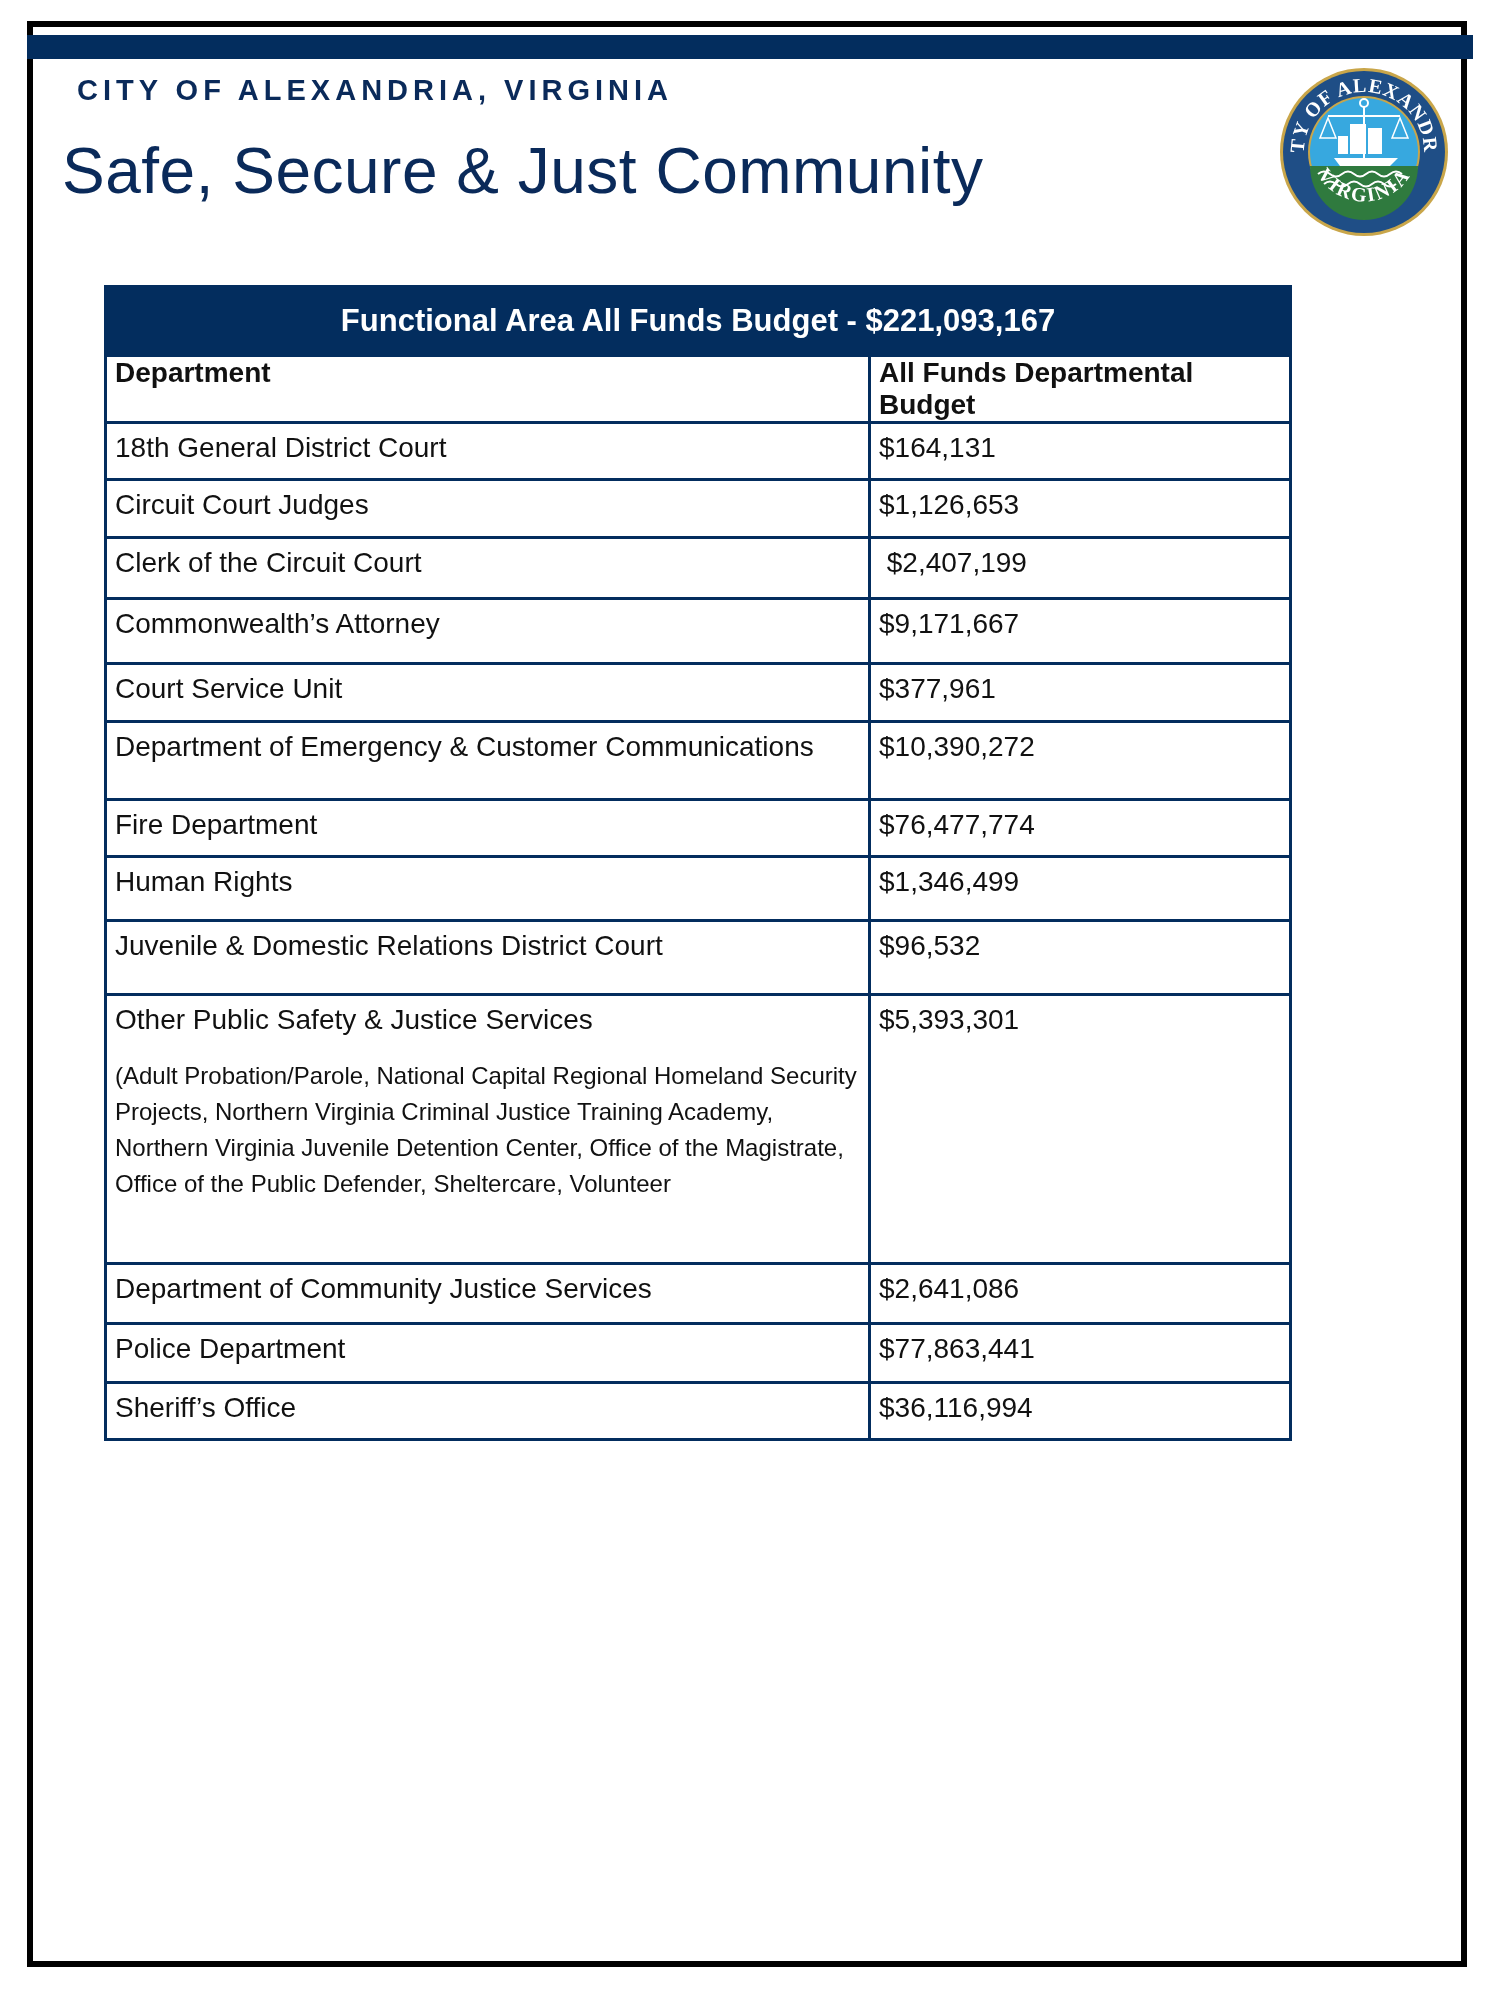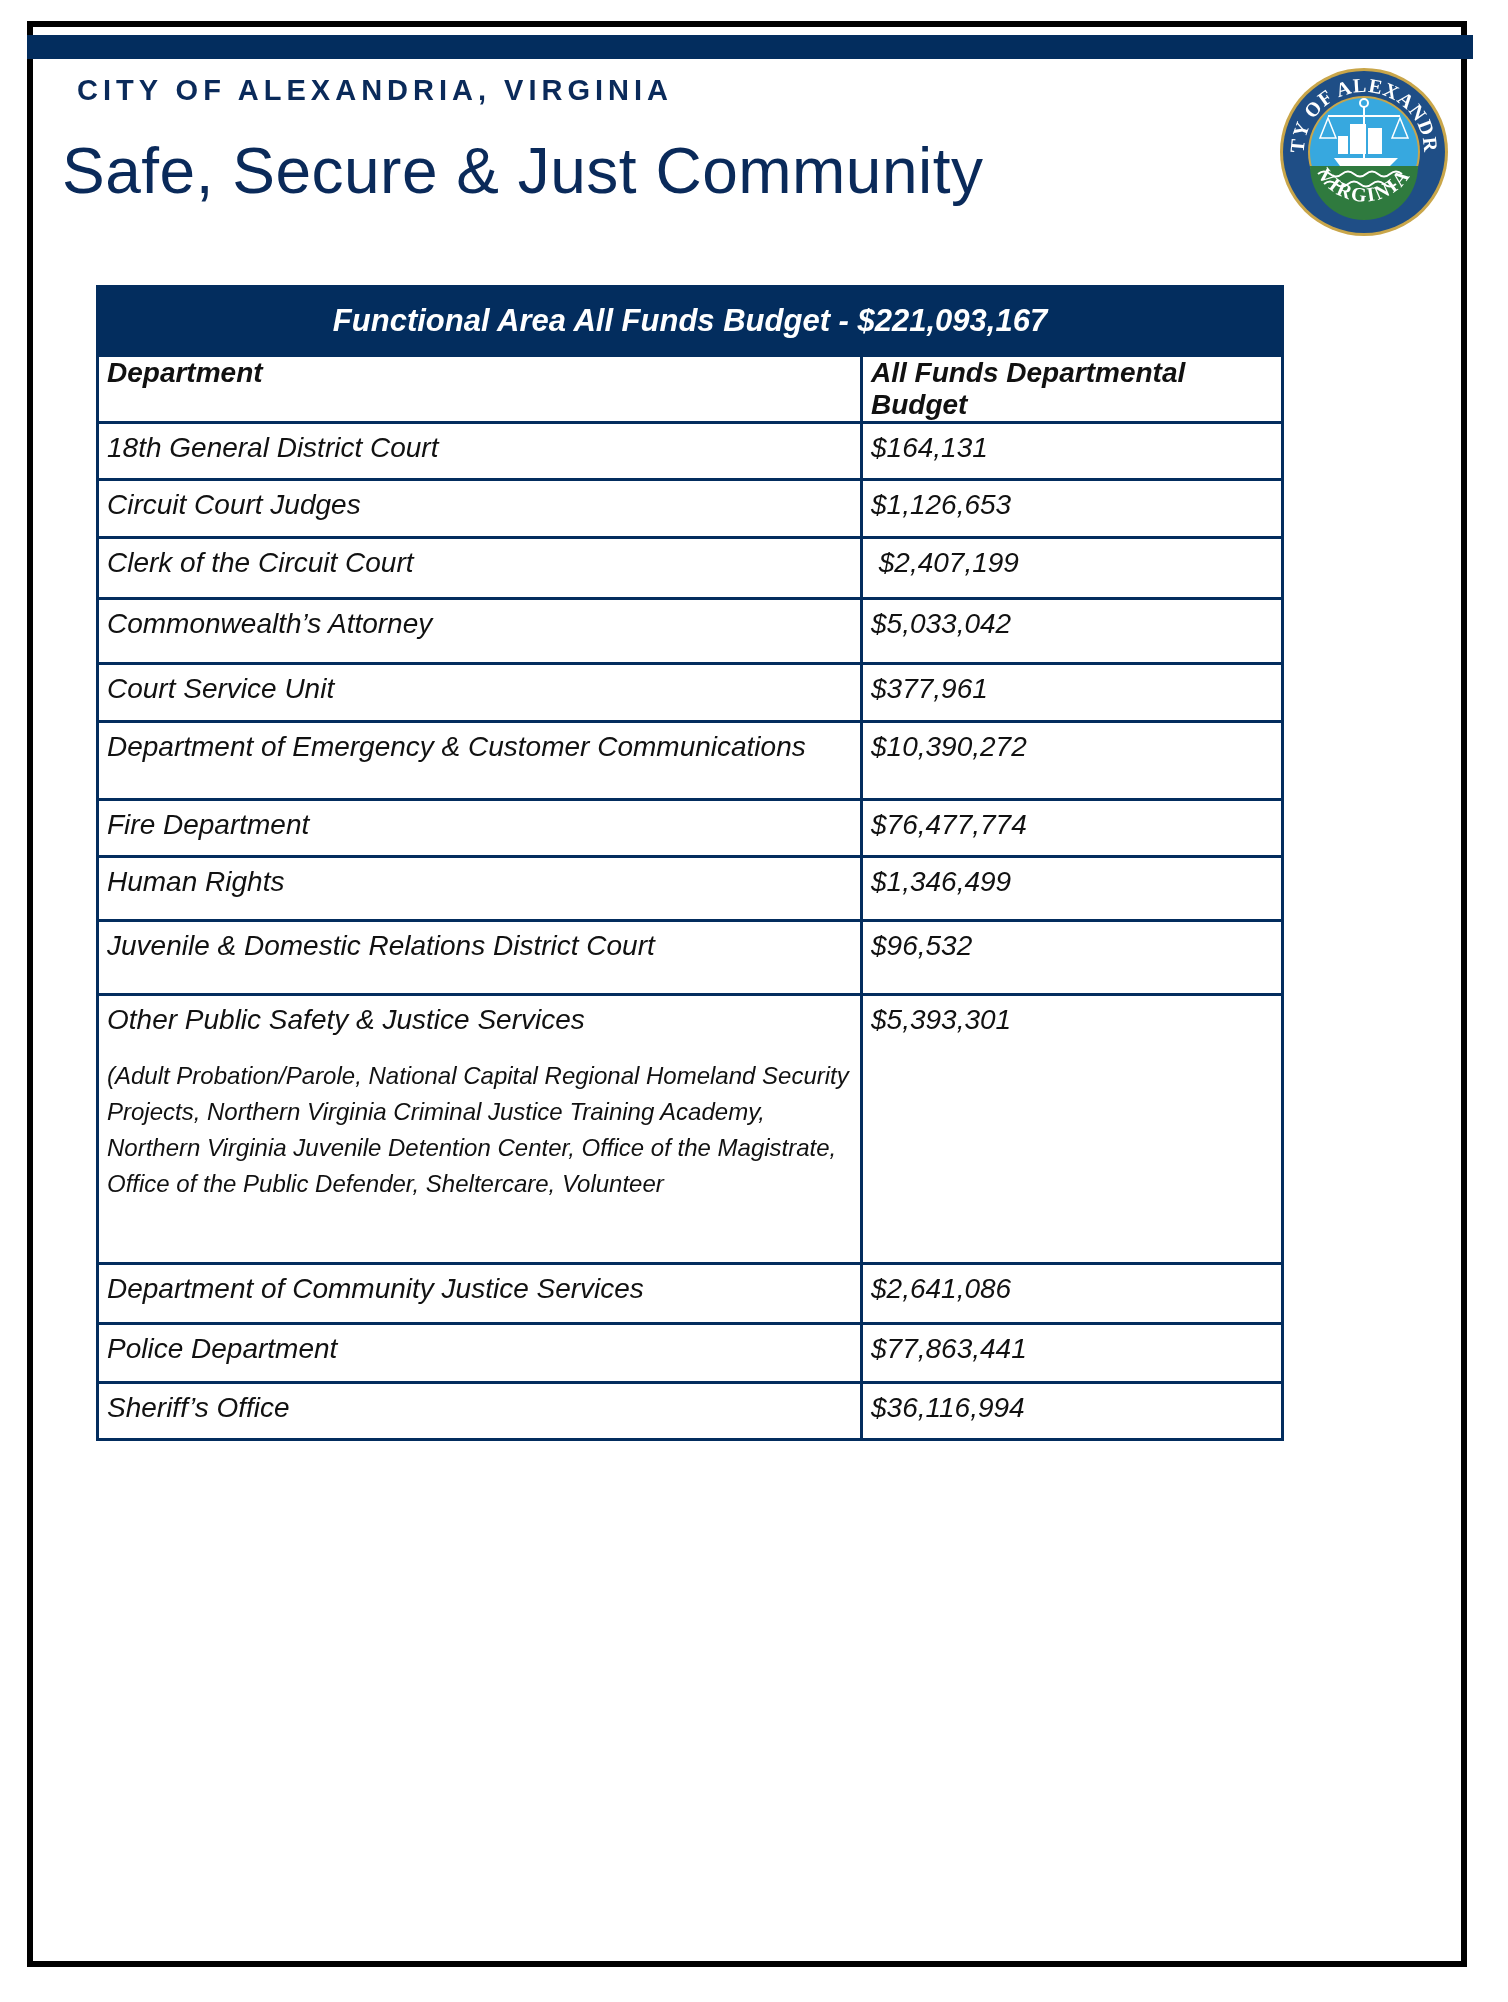--- a/index.html
+++ b/index.html
@@ -5,21 +5,21 @@
   html, body { margin:0; padding:0; background:#ffffff; }
   body { width:1508px; height:2002px; position:relative; overflow:hidden;
          font-family:"Liberation Sans", sans-serif; }
   .frame { position:absolute; left:27px; top:21px; width:1440px; height:1946px;
            border:6px solid #000; border-bottom-width:6px; box-sizing:border-box; background:#fff; }
   .topbar { position:absolute; left:27px; top:35px; width:1446px; height:24px; background:#032d5e; }
   .kicker { position:absolute; left:77px; top:74px; font-size:29px; font-weight:bold;
             letter-spacing:5px; color:#0a2a5a; }
   .title { position:absolute; left:62px; top:134px; font-size:64px; color:#0a2a5a; letter-spacing:0.5px; }
   .seal { position:absolute; left:1278px; top:66px; width:172px; height:172px; }
-  table.budget { position:absolute; left:96px; top:285px; width:1188px; border-collapse:collapse;font-style:italic; }
+  table.budget { position:absolute; left:104px; top:285px; width:1188px; border-collapse:collapse; }
   table.budget td, table.budget th { border:3px solid #032d5e; padding:0 8px; text-align:left;
            font-size:28px; color:#111; vertical-align:top; }
   .band { background:#032d5e; color:#fff !important; text-align:center !important; font-weight:bold;
           font-size:31px !important; height:66px; vertical-align:middle !important; }
   .hdr td { font-weight:bold; font-size:32px; vertical-align:middle; height:58px; }
   .c1 { width:745px;margin-top:24px; }
   .cell-text { display:block; padding-top:8px; }
   .sub { display:block; font-size:24px; line-height:36px; margin-top:22px; color:#111; }
 </style>
 </head>
@@ -87,21 +87,21 @@
         </td>
     <td>
           <span class="cell-text" style="white-space:pre"> $2,407,199</span>
         </td>
   </tr>
   <tr style="height:65px">
     <td>
           <span class="cell-text">Commonwealth’s Attorney</span>
         </td>
     <td>
-          <span class="cell-text">$5,033,042</span>
+          <span class="cell-text">$9,171,667</span>
         </td>
   </tr>
   <tr style="height:58px">
     <td>
           <span class="cell-text">Court Service Unit</span>
         </td>
     <td>
           <span class="cell-text">$377,961</span>
         </td>
   </tr>

